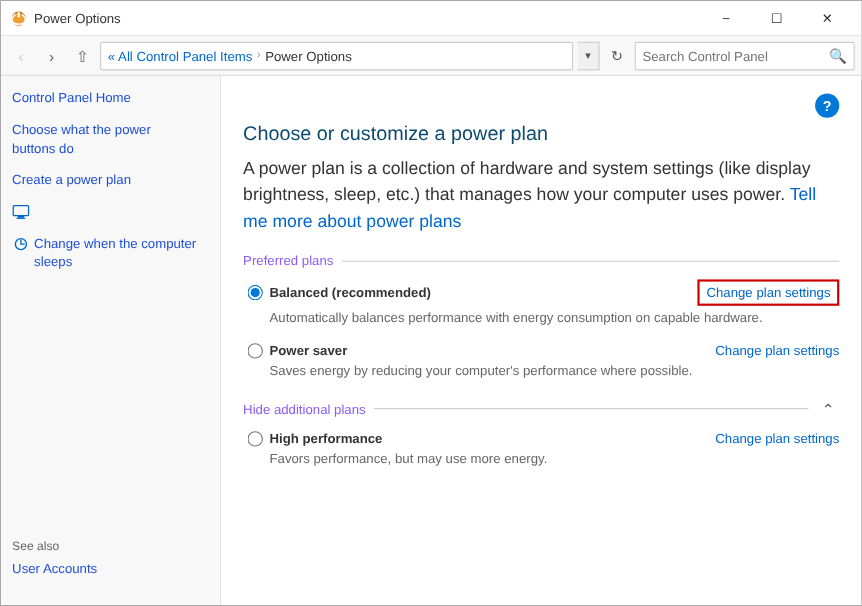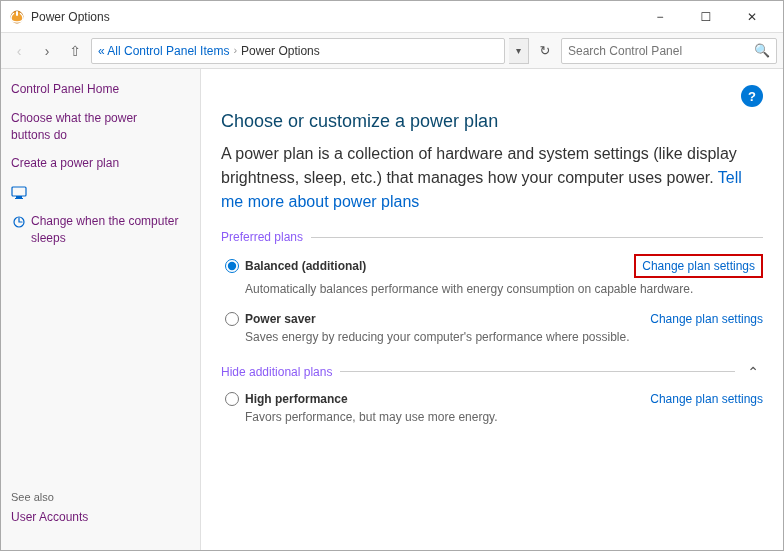--- a/index.html
+++ b/index.html
@@ -140,21 +140,21 @@
       display: flex;
       align-items: center;
       justify-content: center;
       color: #555;
       font-size: 13px;
     }
 
     .search-box {
       display: flex;
       align-items: center;
-      width: 216px;
+      width: 200px;
       height: 26px;
       border: 1px solid #ccc;
       background: #fff;
       border-radius: 2px;
       overflow: hidden;
     }
 
     .search-input {
       flex: 1;
       border: none;
@@ -207,21 +207,21 @@
       width: 200px;
       background: #f8f8f8;
       border-right: 1px solid #e0e0e0;
       padding: 12px 10px;
       flex-shrink: 0;
       display: flex;
       flex-direction: column;
     }
 
     .sidebar-link {
-      color: #701a75;
+      color: #1d4ed8;
       font-size: 12px;
       cursor: pointer;
       text-decoration: none;
       margin-bottom: 12px;
       line-height: 1.4;
       display: block;
     }
 
     .sidebar-link-with-icon {
       display: flex;
@@ -460,21 +460,21 @@
       <div class="plan-section">
         <div class="plan-section-header">
           <span class="plan-section-label">Preferred plans</span>
           <div class="plan-section-line"></div>
         </div>
 
         <div class="plan-row">
           <div class="plan-row-header">
             <label class="plan-radio-label">
               <input type="radio" class="plan-radio" name="power-plan" checked="" style="">
-              <span class="plan-name">Balanced (additional)</span>
+              <span class="plan-name">Balanced (recommended)</span>
             </label>
             <a class="change-plan-link highlighted">Change plan settings</a>
           </div>
           <div class="plan-desc">Automatically balances performance with energy consumption on capable hardware.</div>
         </div>
 
         <div class="plan-row">
           <div class="plan-row-header">
             <label class="plan-radio-label">
               <input type="radio" class="plan-radio" name="power-plan" style="">

